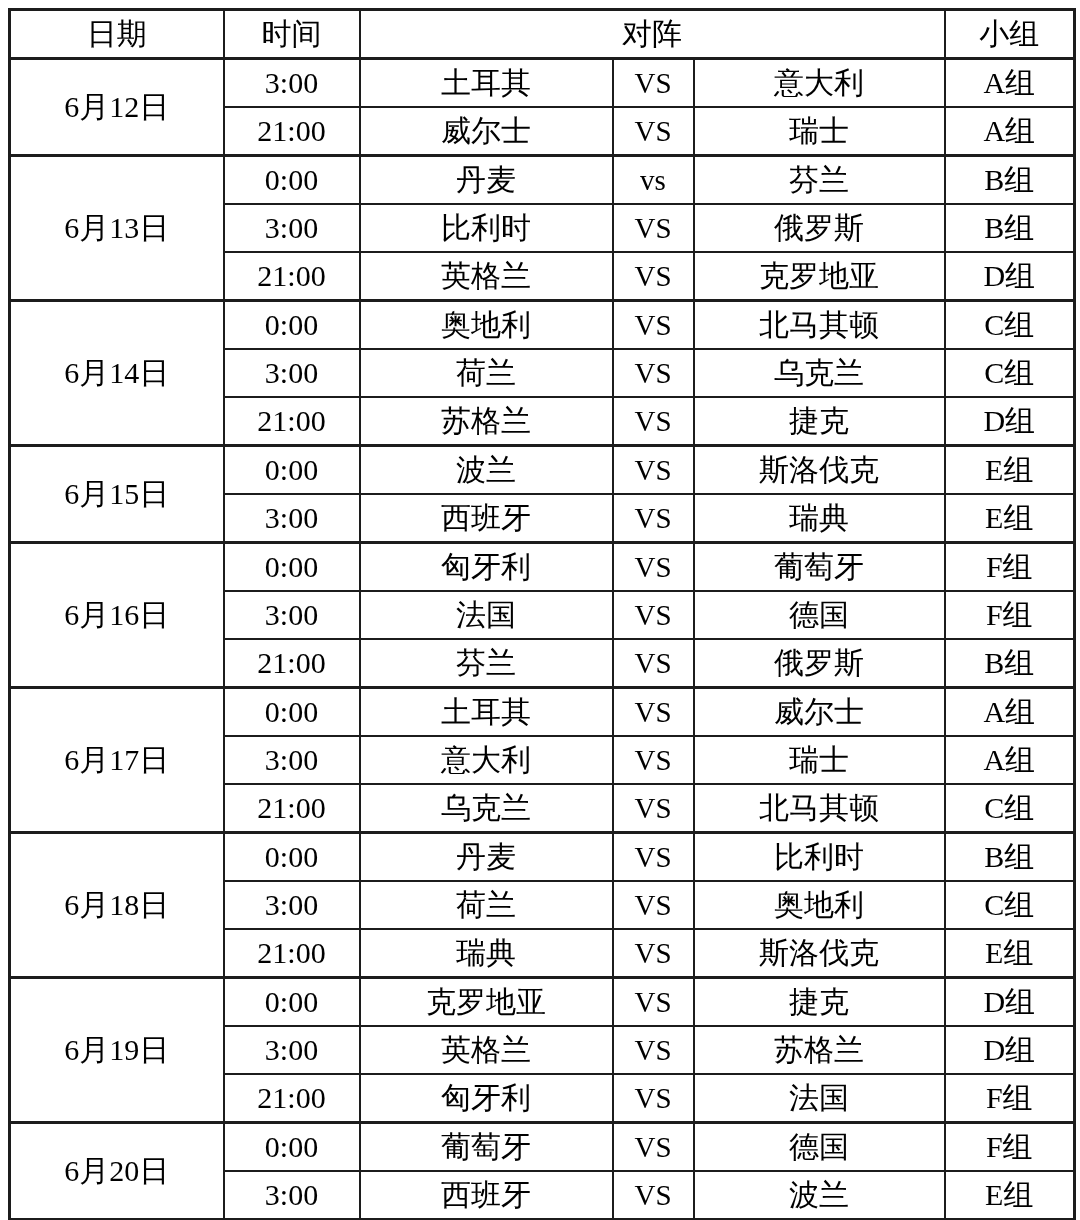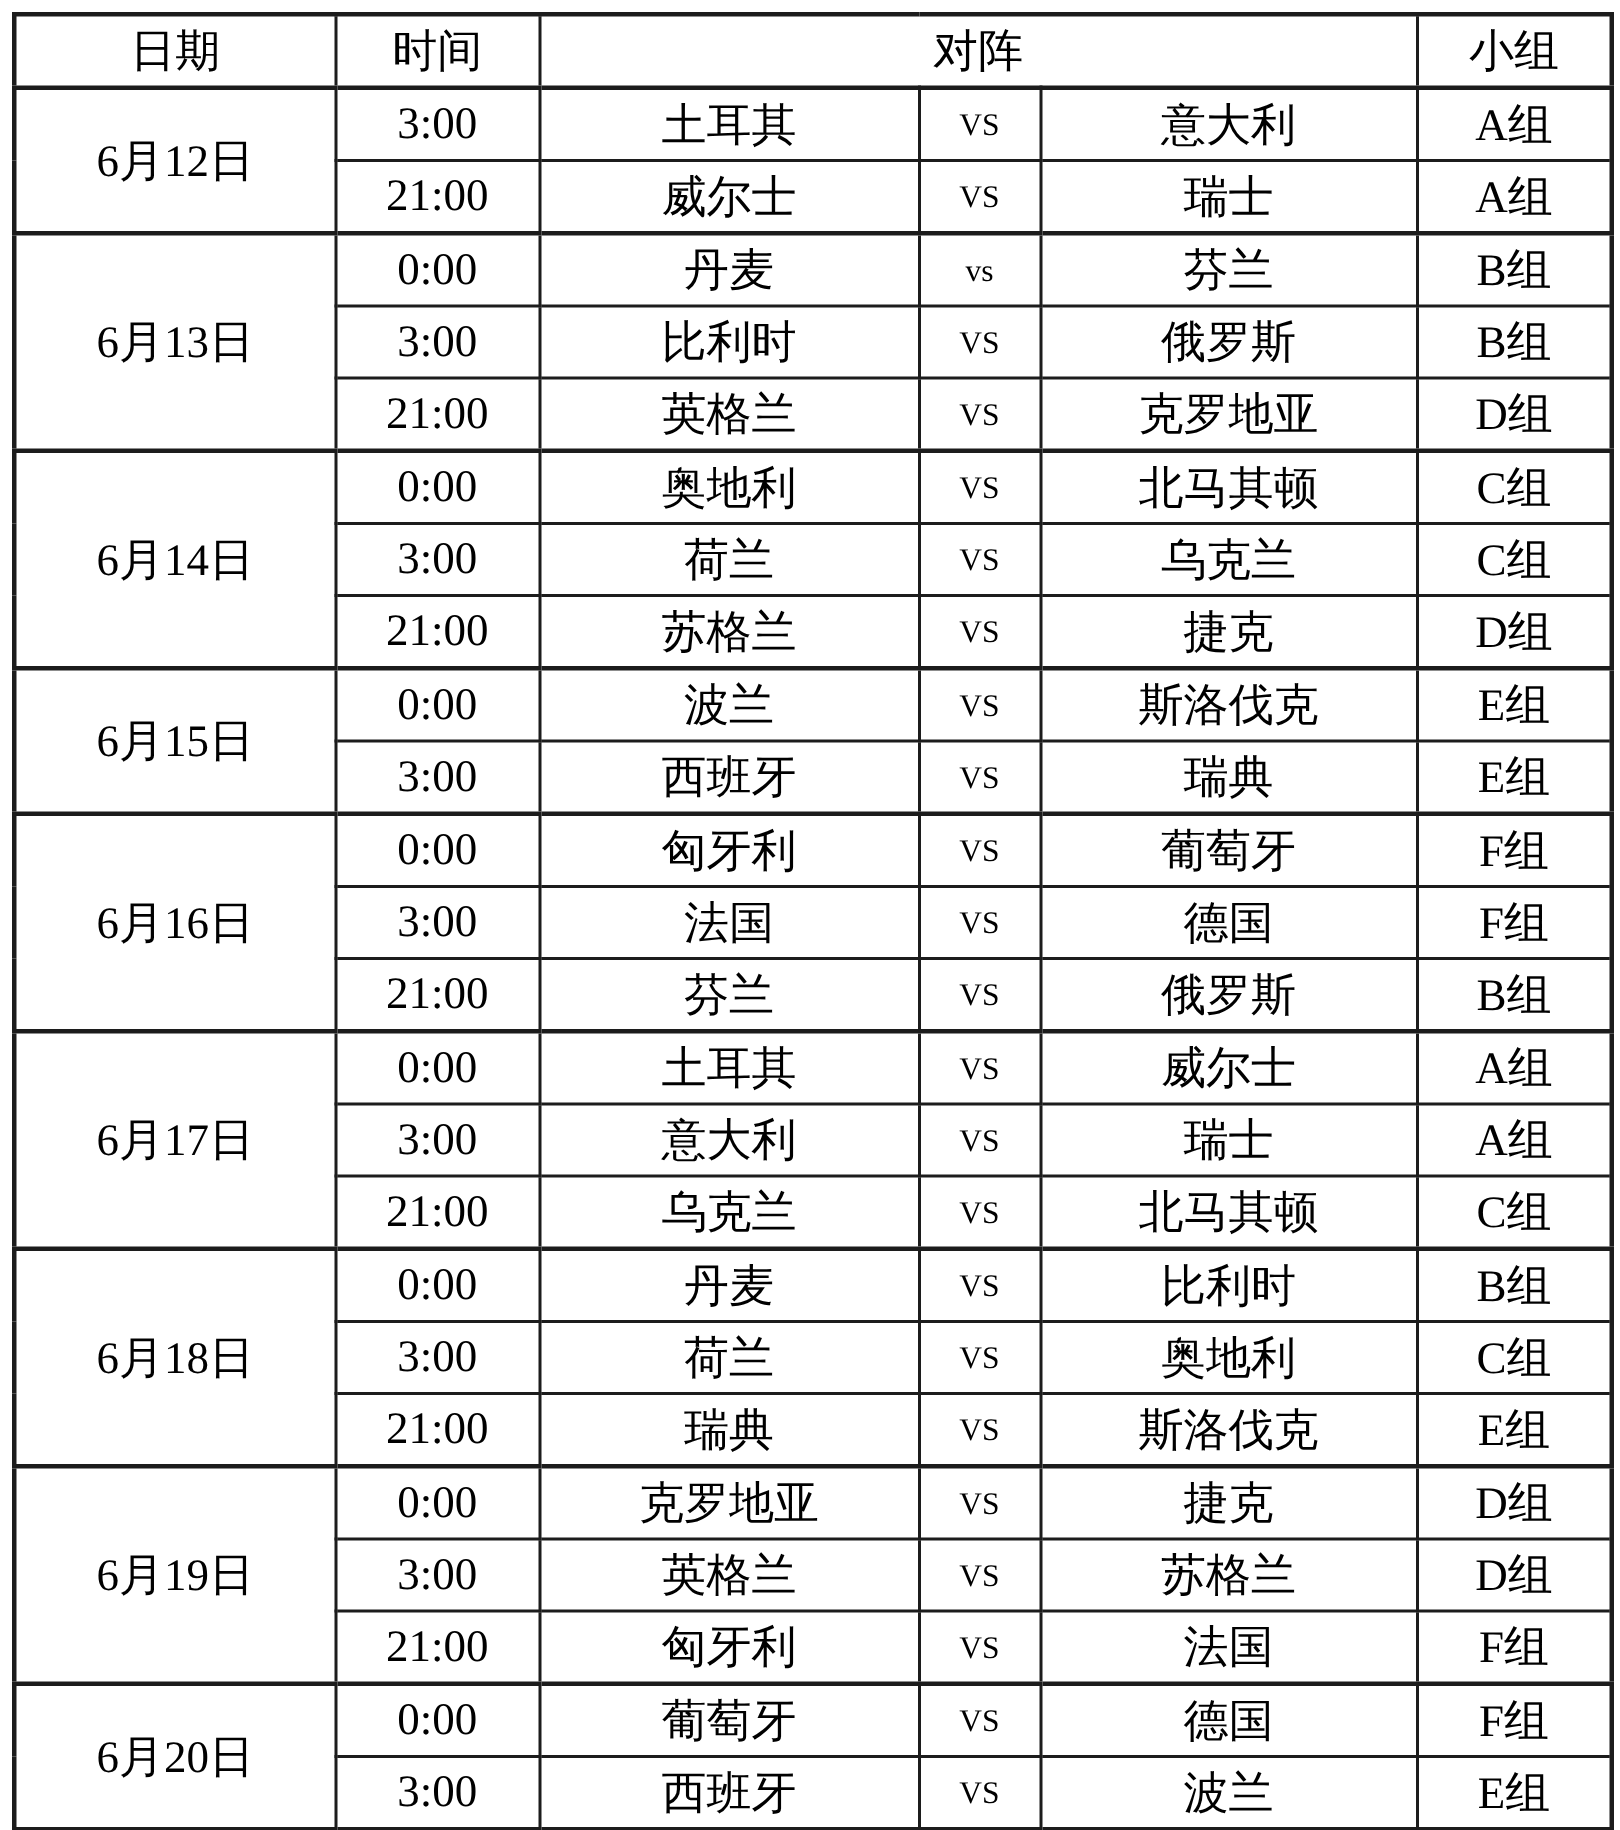--- a/index.html
+++ b/index.html
@@ -27,21 +27,21 @@
     vertical-align: middle;
     font-weight: normal;
     font-size: 30px;
     height: 46px;
     padding: 0;
     overflow: hidden;
     white-space: nowrap;
   }
   .schedule tr.group-start td { border-top-width: 3px; }
   .schedule thead th { border-bottom-width: 3px; }
-  .schedule td.vs-cell { font-size: 21px; }
+  .schedule td.vs-cell { font-size: 29px; }
 </style>
 </head>
 <body>
 
 <div class="page">
   <table class="schedule">
     <colgroup>
       <col style="width:214px">
       <col style="width:136px">
       <col style="width:253px">

